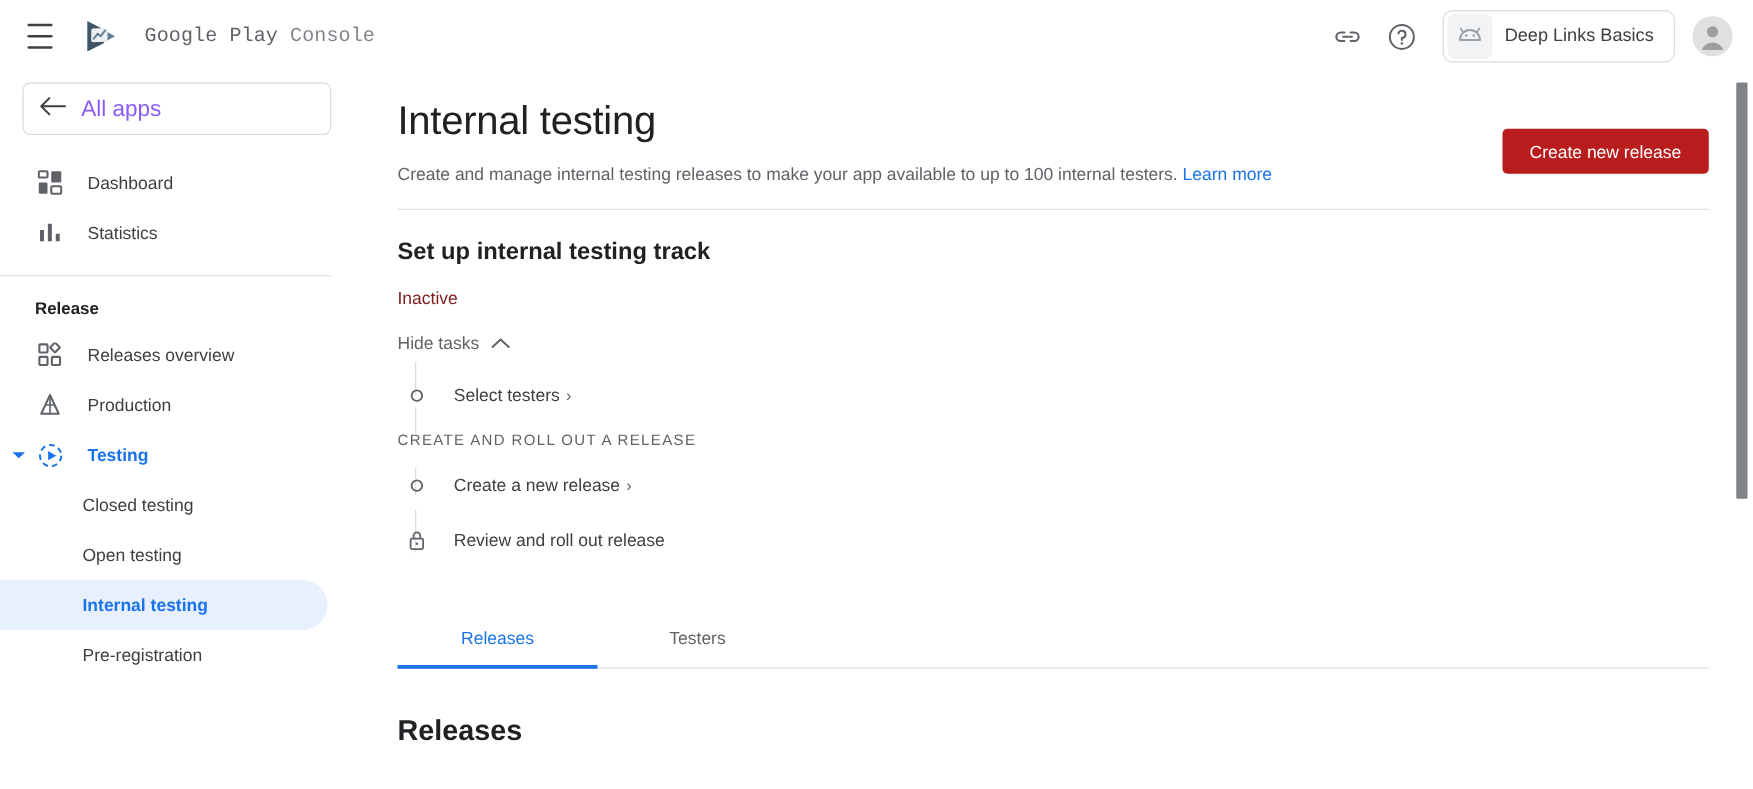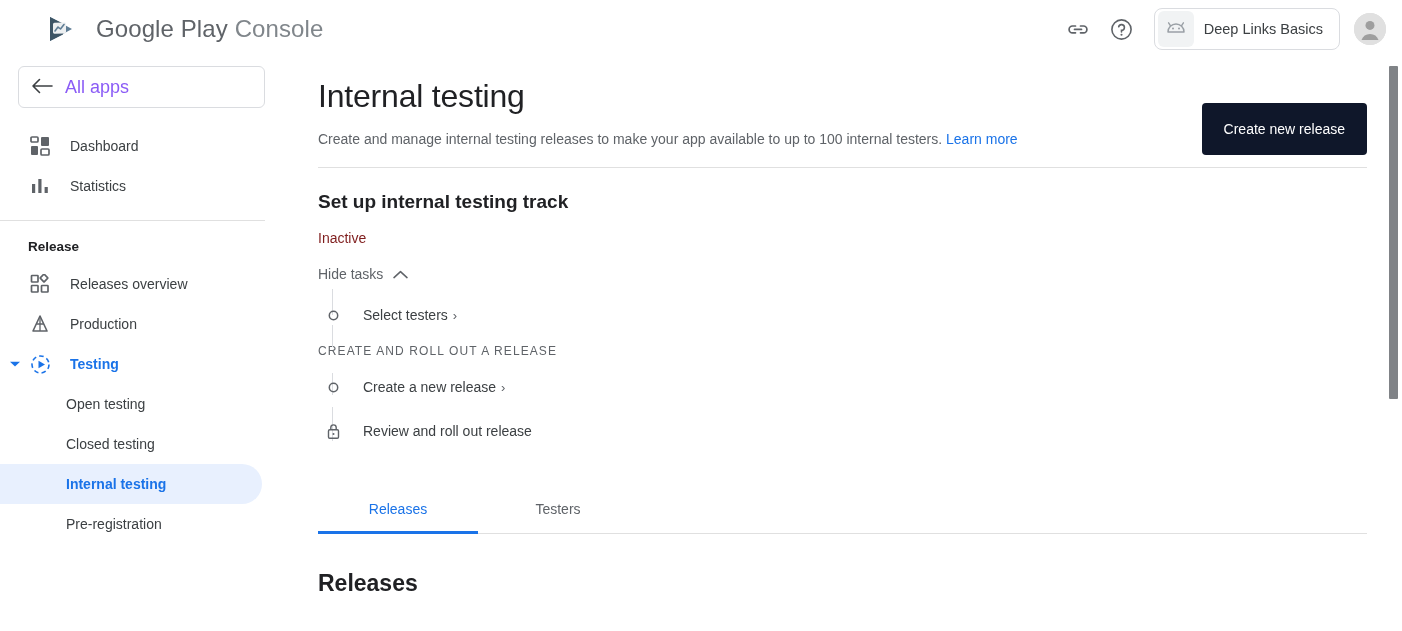--- a/index.html
+++ b/index.html
@@ -17,21 +17,21 @@
   .sidebar {
     position: absolute; left: 0; top: 0; width: 300px; height: 631px;
     background: #fff;
   }
   .sb-top { display: flex; align-items: center; height: 58px; padding-left: 22px; }
   .hamburger { width: 26px; height: 20px; display: flex; flex-direction: column;
     justify-content: space-between; cursor: pointer; }
   .hamburger span { display: block; height: 2px; background: #3c4043; border-radius: 1px; }
   .brand { display: flex; align-items: center; margin-left: 26px; }
   .brand-logo { width: 30px; height: 26px; position: relative; }
-  .brand-text { margin-left: 18px; font-size: 24px; letter-spacing: .1px; white-space: nowrap;}
+  .brand-text { margin-left: 18px; font-size: 16px; letter-spacing: .1px; white-space: nowrap; font-family: Liberation Mono, monospace;}
   .brand-text .g { color: #5f6368; }
   .brand-text .c { color: #80868b; }
 
   .all-apps {
     margin: 8px 0 0 18px; width: 247px; height: 42px;
     border: 1px solid #dadce0; border-radius: 6px;
     display: flex; align-items: center; cursor: pointer; background:#fff;
   }
   .all-apps .arrow { width: 46px; text-align: center; color:#3c4043; font-size:19px; line-height:1;}
   .all-apps .lbl { font-size: 18px; color: #8b5cf6; }
@@ -93,22 +93,22 @@
   .main-inner { padding: 0 0 0 18px; position: relative; }
 
   .page-title { font-size: 32px; font-weight: 400; color: #202124; letter-spacing: -0.2px;
       margin-top: 20px; }
   .page-sub { font-size: 14px; color: #5f6368; margin-top: 16px; }
   .page-sub a { color: #1a73e8; text-decoration: none; }
   .hdr-divider { height:1px; background:#e0e0e0; width: 1049px; margin-top: 20px; }
 
   .cta {
     position: absolute; right: 35px; top: 25px;
-    background: #0f172a; color: #fff; border: none; border-radius: 4px;
-    height: 52px; padding: 0 22px; font-size: 14px; font-weight: 500; cursor: pointer;
+    background: #b91c1c; color: #fff; border: none; border-radius: 4px;
+    height: 36px; padding: 0 22px; font-size: 14px; font-weight: 500; cursor: pointer;
     font-family: "Liberation Sans", sans-serif;
   }
 
   .sec-title { font-size: 19px; font-weight: 700; color: #202124; margin-top: 23px; }
   .sec-status { font-size: 14px; color: #7f1d1d; margin-top: 17px; }
   .hide-tasks { display: inline-flex; align-items: flex-start; gap: 10px;
       font-size: 14px; color: #5f6368; margin-top: 20px; cursor: pointer; }
 
   .tasks { margin-top: 16px; position: relative; }
   .task-row { display: flex; align-items: center; height: 32px; position: relative; }
@@ -234,24 +234,24 @@
         <div class="ico">
           <svg width="21" height="21" viewBox="0 0 21 21">
             <circle cx="10.5" cy="10.5" r="8.5" fill="none" stroke="#1a73e8" stroke-width="1.6" stroke-dasharray="4.5 3.2"></circle>
             <path d="M8.5,6.8 L15,10.5 L8.5,14.2 Z" fill="#1a73e8"></path>
           </svg>
         </div>
         <div class="txt">Testing</div>
       </div>
 
       <div class="nav-item sub">
+        <div class="txt">Closed testing</div>
+      </div>
+      <div class="nav-item sub">
         <div class="txt">Open testing</div>
-      </div>
-      <div class="nav-item sub">
-        <div class="txt">Closed testing</div>
       </div>
       <div class="nav-item sub active">
         <div class="txt">Internal testing</div>
       </div>
       <div class="nav-item sub">
         <div class="txt">Pre-registration</div>
       </div>
 
     </div>
   </div>

